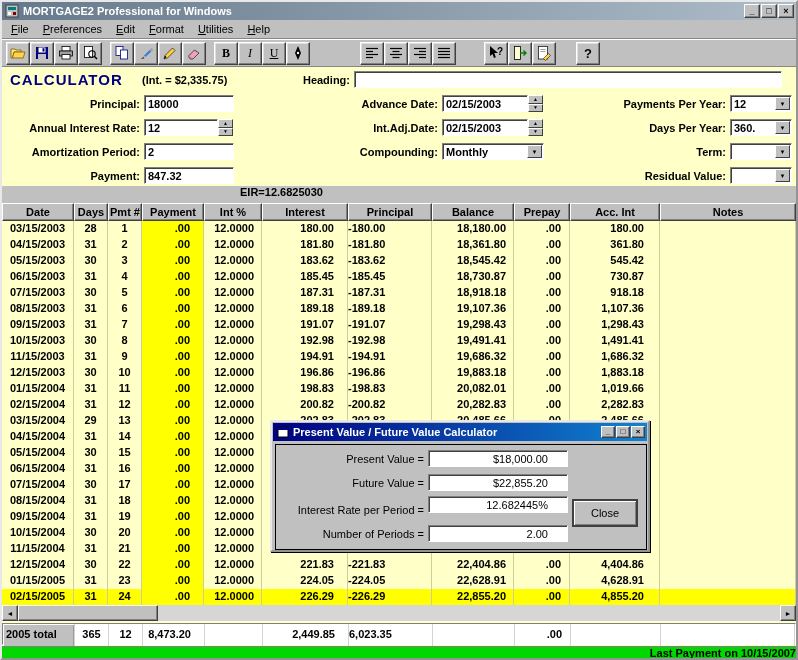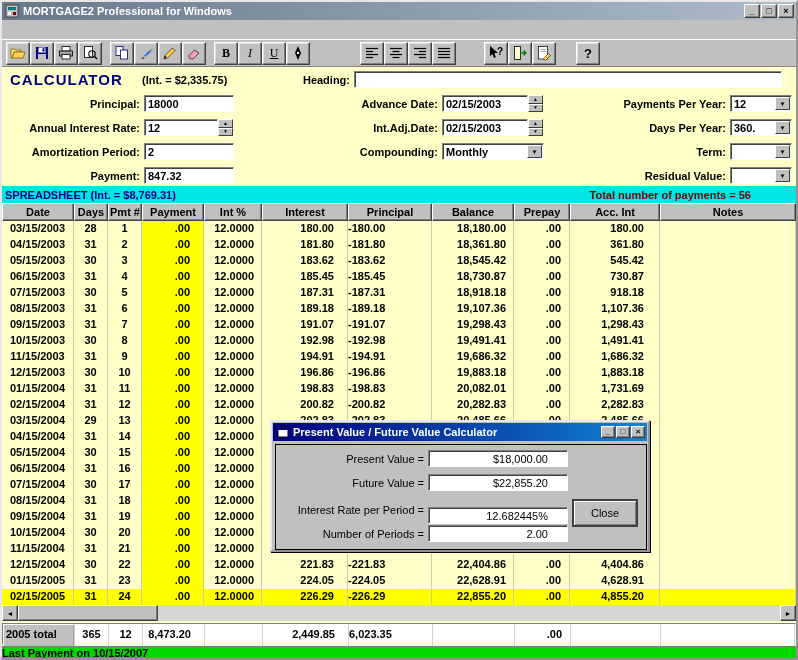--- a/index.html
+++ b/index.html
@@ -147,22 +147,23 @@
   .totalrow .tc { height: 28px; line-height: 20px; font-weight: bold; border-right: 1px solid #d4d4d4; overflow: hidden; white-space: nowrap; }
   .totalrow .c-payment { background: #fff; }
   .total-label {
     background: #c0c0c0; padding-left: 3px; text-align: left;
     border-right: 1px solid #808080; box-shadow: inset 1px 1px 0 #fff, inset -1px -1px 0 #9a9a9a;
   }
 
   
   .statusbar {
     position: absolute; left: 0; top: 644px; width: 794px; height: 12px;
-    background: #00d800; font-weight: bold; line-height: 12px; padding-left: 0;
+    background: #00d800; font-weight: bold; line-height: 12px; padding-left: 20px;
     border-top: 1px solid #808080;
+    text-align: right;
   }
 
   
   .dialog {
     position: absolute; left: 268px; top: 418px; width: 380px; height: 132px;
     background: #c0c0c0; border: 2px outset #e8e8e8; box-shadow: 1px 1px 0 #000;
     z-index: 10;
   }
   .dlg-titlebar {
     position: absolute; left: 1px; top: 1px; width: 374px; height: 18px;
@@ -206,20 +207,28 @@
           <rect x="3" y="8" width="3" height="3" fill="#fff"></rect>
           <rect x="8" y="8" width="3" height="3" fill="#800000"></rect>
         </svg>
     </span>
     <span class="ttext">MORTGAGE2 Professional for Windows</span>
     <button class="winbtn">_</button>
     <button class="winbtn">□</button>
     <button class="winbtn">×</button>
   </div>
 
+  <div class="menubar">
+      <span class="menu-item">File</span>
+      <span class="menu-item">Preferences</span>
+      <span class="menu-item">Edit</span>
+      <span class="menu-item">Format</span>
+      <span class="menu-item">Utilities</span>
+      <span class="menu-item">Help</span>
+    </div>
 
   <div class="toolbar">
       <div class="tgroup g0">
         <button class="tbtn">
           <span class="ticonwrap">
             <svg viewBox="0 0 16 16">
               <path d="M1 13V4h4l1 1h5v2H4L2.5 13z" fill="#ffe27f" stroke="#7f6000" stroke-width=".8"></path>
               <path d="M2.5 13L4 7h11l-1.8 6z" fill="#ffd24f" stroke="#7f6000" stroke-width=".8"></path>
             </svg>
           </span>
@@ -462,24 +471,20 @@
       <span class="carrow">▼</span>
     </span>
 
     <span class="lbl" style="left:598px;top:103px;width:126px;">Residual Value:</span>
     <span class="combo" style="left:728px;top:100px;width:62px;">
       <span class="cval"></span>
       <span class="carrow">▼</span>
     </span>
   </div>
 
-  <div class="ssbar">
-    <span class="sstitle"><span>SPREADSHEET</span>&nbsp;<span>(Int. = $8,769.31)</span></span>
-    <span class="sstotal">Total number of payments =  56</span>
-  </div>
 
   <div class="thead grid">
     <div class="hc">Date</div>
     <div class="hc">Days</div>
     <div class="hc">Pmt #</div>
     <div class="hc">Payment</div>
     <div class="hc">Int %</div>
     <div class="hc">Interest</div>
     <div class="hc">Principal</div>
     <div class="hc">Balance</div>
@@ -622,21 +627,21 @@
       <div class="srow grid">
         <div class="c c-date">01/15/2004</div>
         <div class="c c-days">31</div>
         <div class="c c-pmt">11</div>
         <div class="c c-payment">.00</div>
         <div class="c c-intpct">12.0000</div>
         <div class="c c-interest">198.83</div>
         <div class="c c-principal">-198.83</div>
         <div class="c c-balance">20,082.01</div>
         <div class="c c-prepay">.00</div>
-        <div class="c c-accint">1,731.69</div>
+        <div class="c c-accint">1,019.66</div>
         <div class="c c-notes"></div>
       </div>
       <div class="srow grid">
         <div class="c c-date">02/15/2004</div>
         <div class="c c-days">31</div>
         <div class="c c-pmt">12</div>
         <div class="c c-payment">.00</div>
         <div class="c c-intpct">12.0000</div>
         <div class="c c-interest">200.82</div>
         <div class="c c-principal">-200.82</div>
@@ -845,21 +850,21 @@
     </div>
     <div class="dlg-frame"></div>
 
     <span class="dlg-label" style="top:31px;">Present Value =</span>
     <input class="dlg-input" style="top: 28px;" value="$18,000.00">
 
     <span class="dlg-label" style="top:55px;">Future Value =</span>
     <input class="dlg-input" style="top: 52px;" value="$22,855.20">
 
     <span class="dlg-label" style="top:82px;">Interest Rate per Period =</span>
-    <input class="dlg-input" style="top: 85px;" value="12.682445%">
+    <input class="dlg-input" style="top: 74px;" value="12.682445%">
 
     <span class="dlg-label" style="top:106px;">Number of Periods =</span>
     <input class="dlg-input" style="top: 103px;" value="2.00">
 
     <button class="dlg-close">Close</button>
   </div>
 
 </div>
 
 </body></html>

